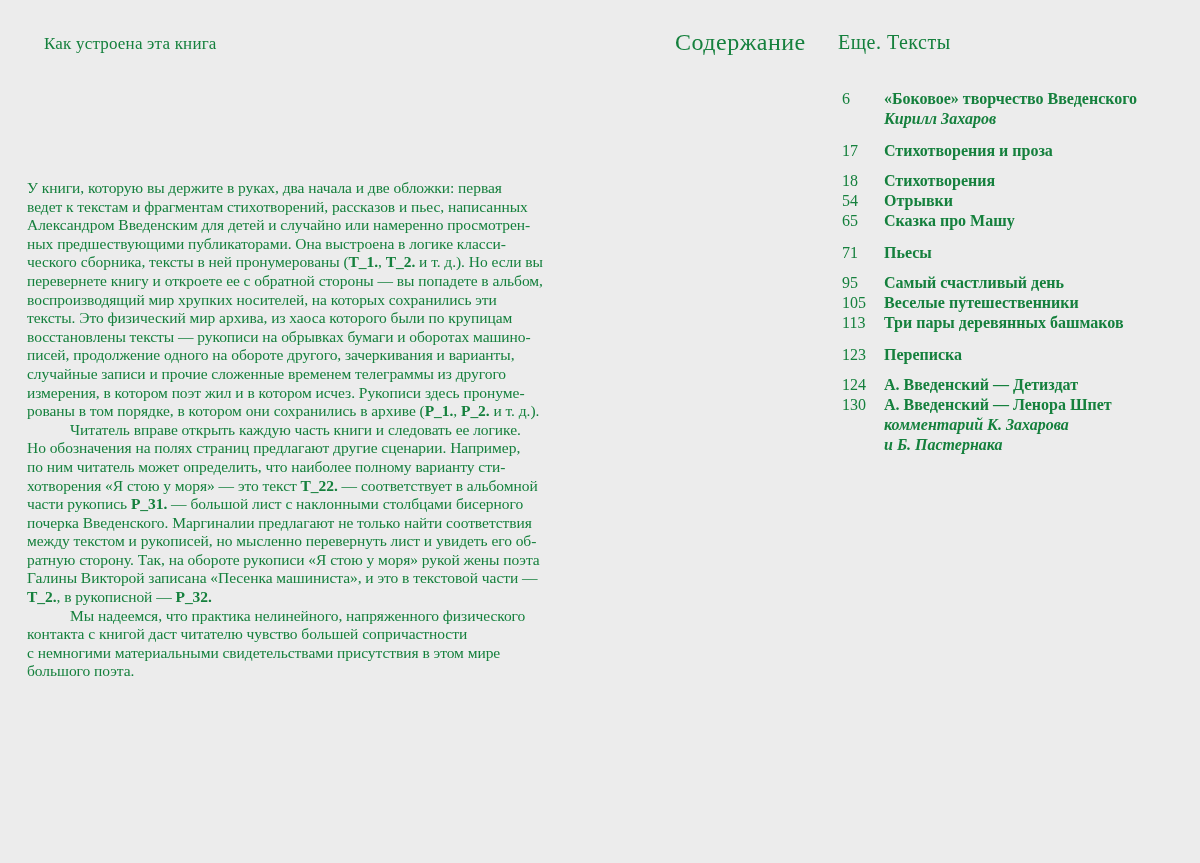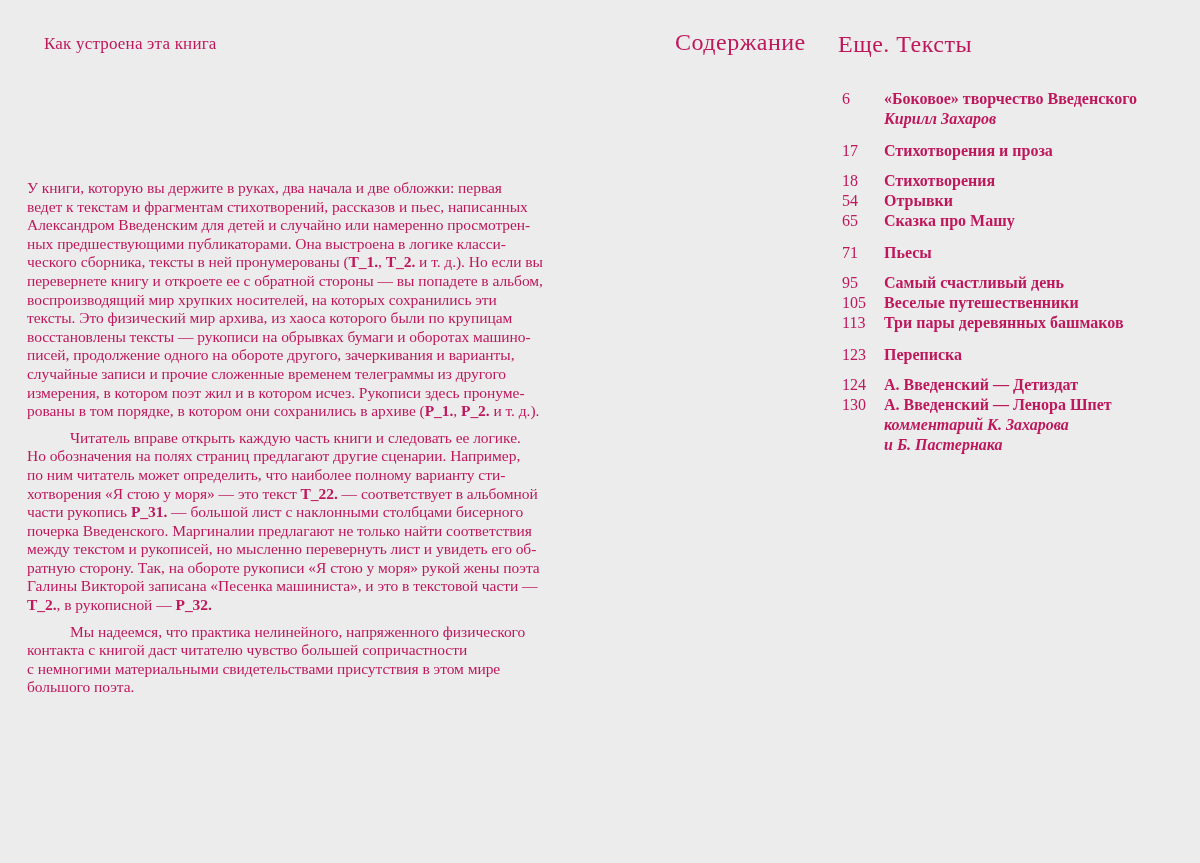--- a/index.html
+++ b/index.html
@@ -5,21 +5,21 @@
   html, body { margin: 0; padding: 0; }
   body {
     font-family: "Liberation Serif", "DejaVu Serif", serif;
     background: #ececec;
   }
   .spread {
     position: relative;
     width: 1200px;
     height: 863px;
     background: #ececec;
-    color: #be185d;
+    color: #15803d;
     overflow: hidden;
   }
 
   
   .page-header {
     position: absolute;
     left: 44px;
     top: 34px;
     font-size: 17px;
     letter-spacing: 0.2px;
@@ -28,39 +28,39 @@
   .body-text {
     position: absolute;
     left: 27px;
     top: 179px;
     width: 500px;
     font-size: 15.5px;
     line-height: 18.6px;
     letter-spacing: -0.05px;
   }
   .body-text .line { white-space: nowrap; }
-  .body-text .para + .para { margin-top: 8px; }
+  .body-text .para + .para { }
   .body-text .line.indent { padding-left: 43px; }
   .b { font-weight: bold; }
   .i { font-style: italic; }
 
   
   .contents-title {
     position: absolute;
     left: 675px;
     top: 29px;
     font-size: 24px;
     letter-spacing: 0.5px;
     white-space: nowrap;
   }
   .section-title {
     position: absolute;
     left: 838px;
     top: 31px;
-    font-size: 24px;
+    font-size: 20px;
     letter-spacing: 0.5px;
     white-space: nowrap;
   }
   .toc {
     position: absolute;
     left: 842px;
     top: 89px;
     font-size: 16px;
     line-height: 20px;
   }

